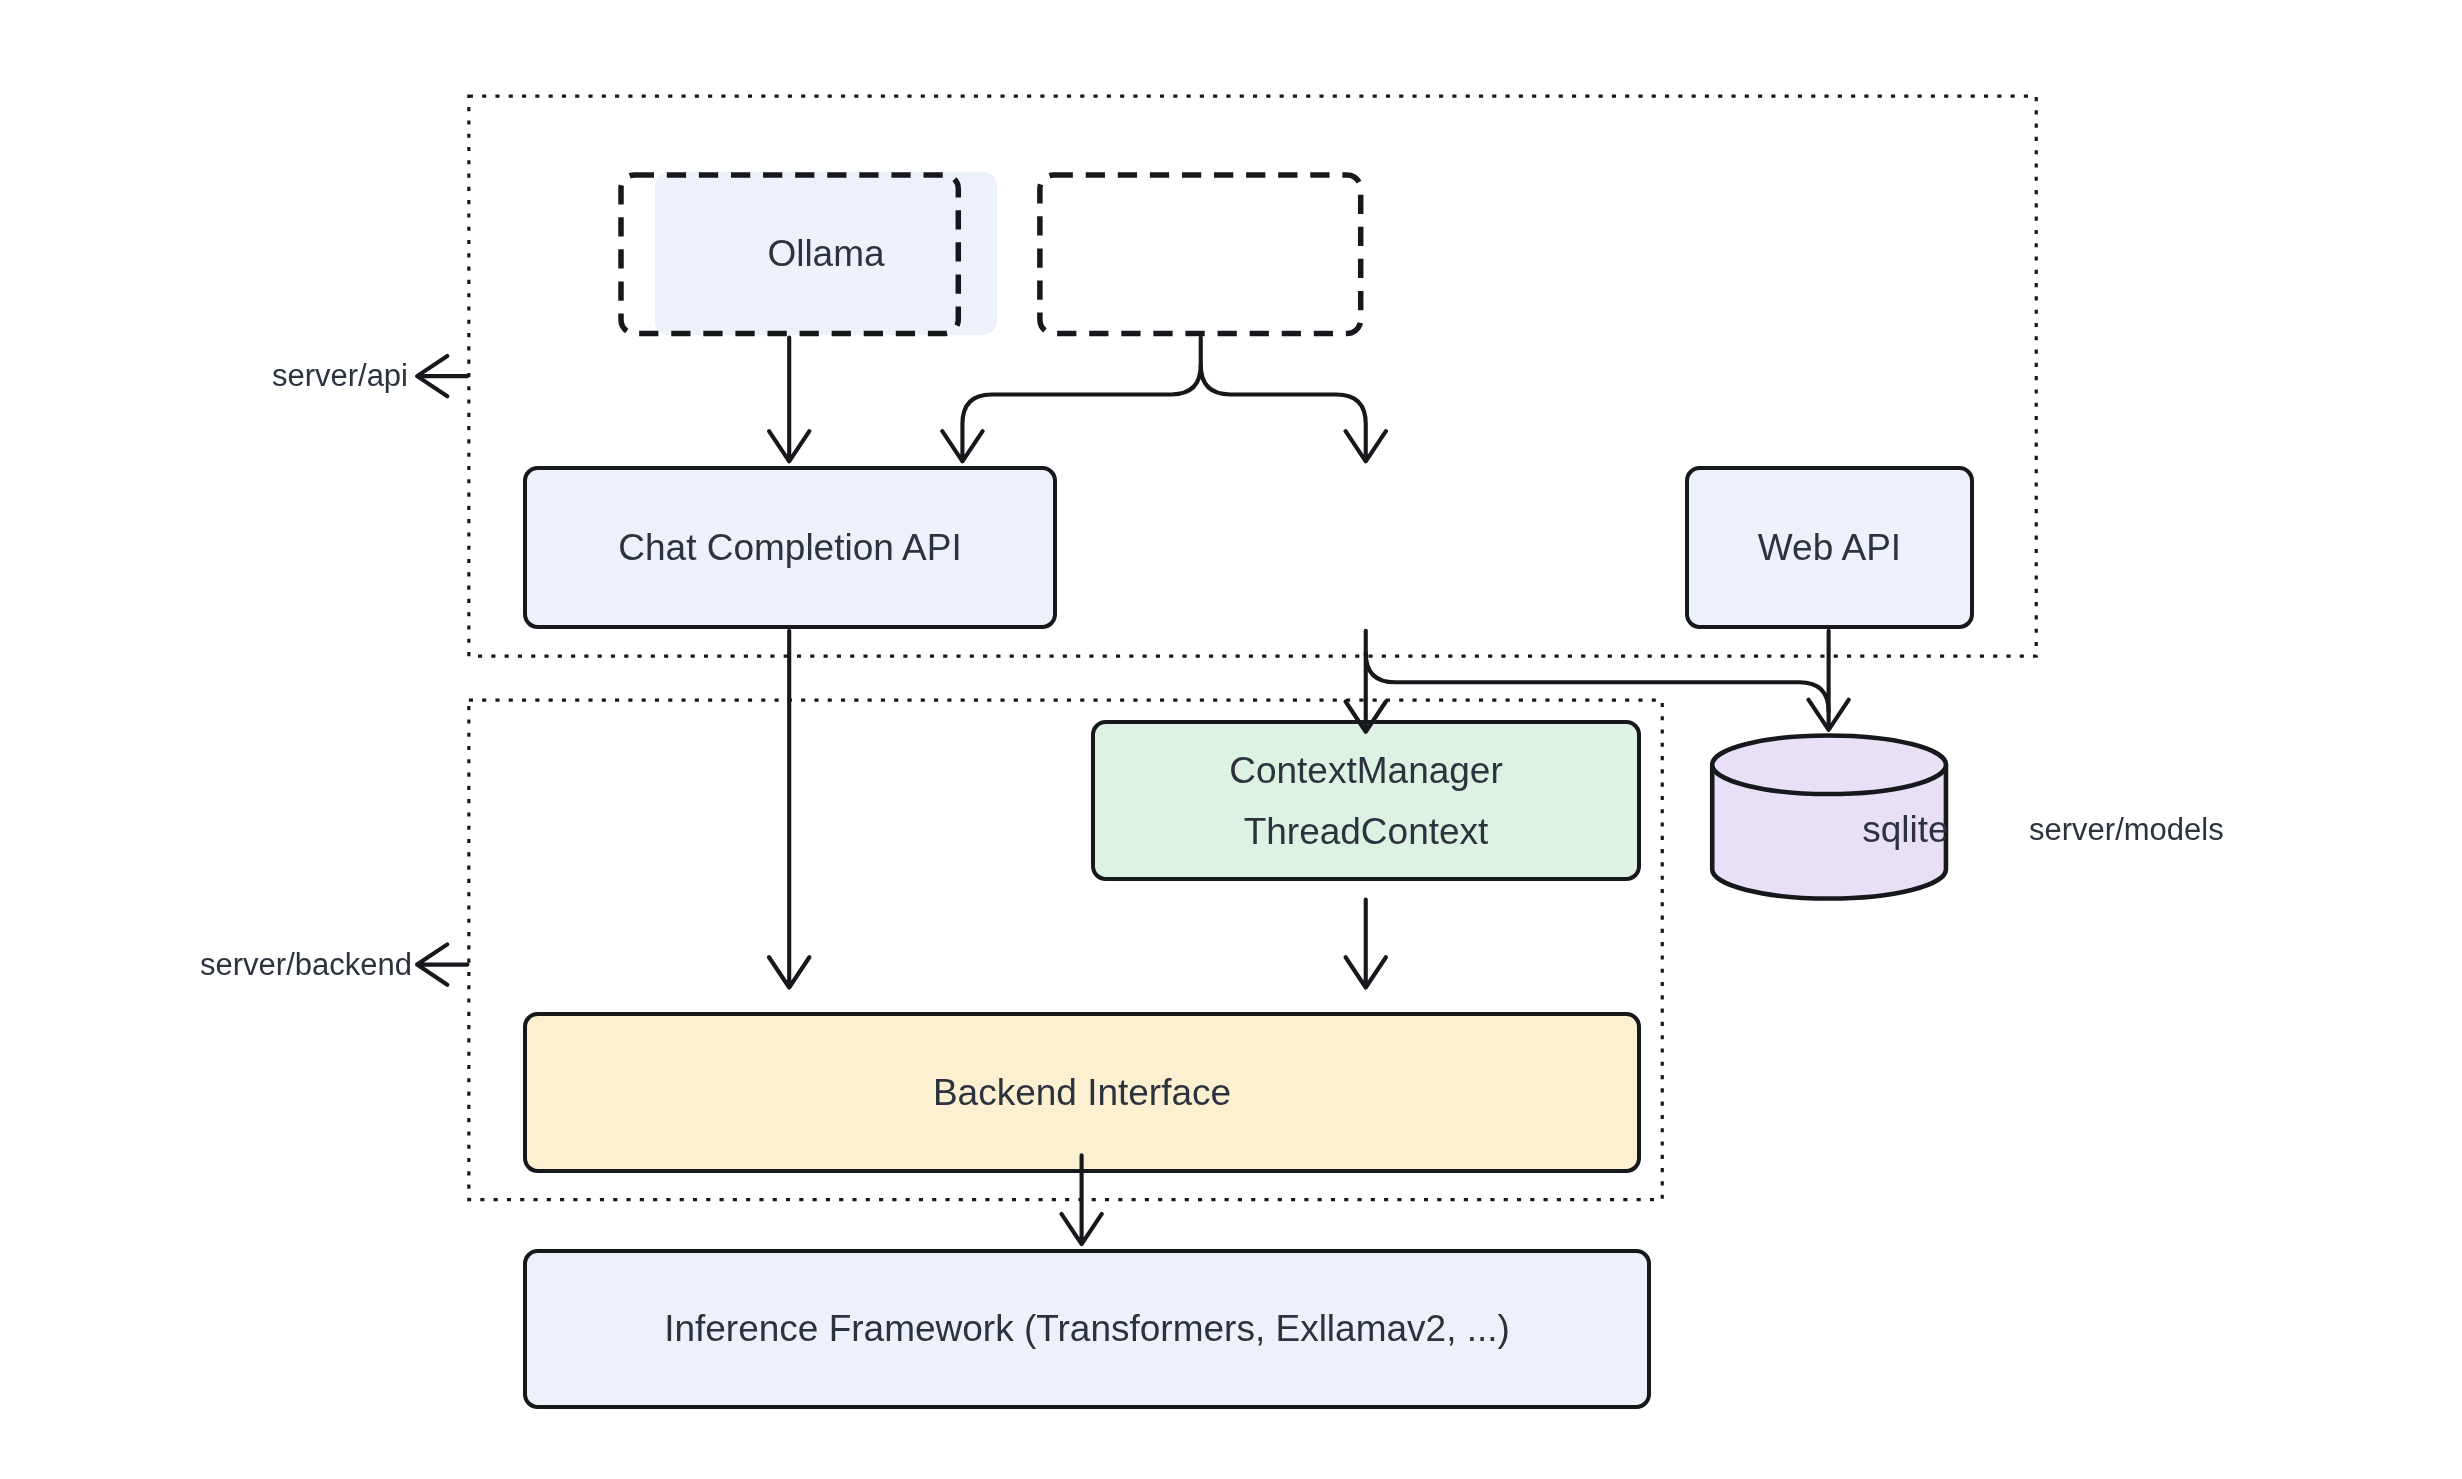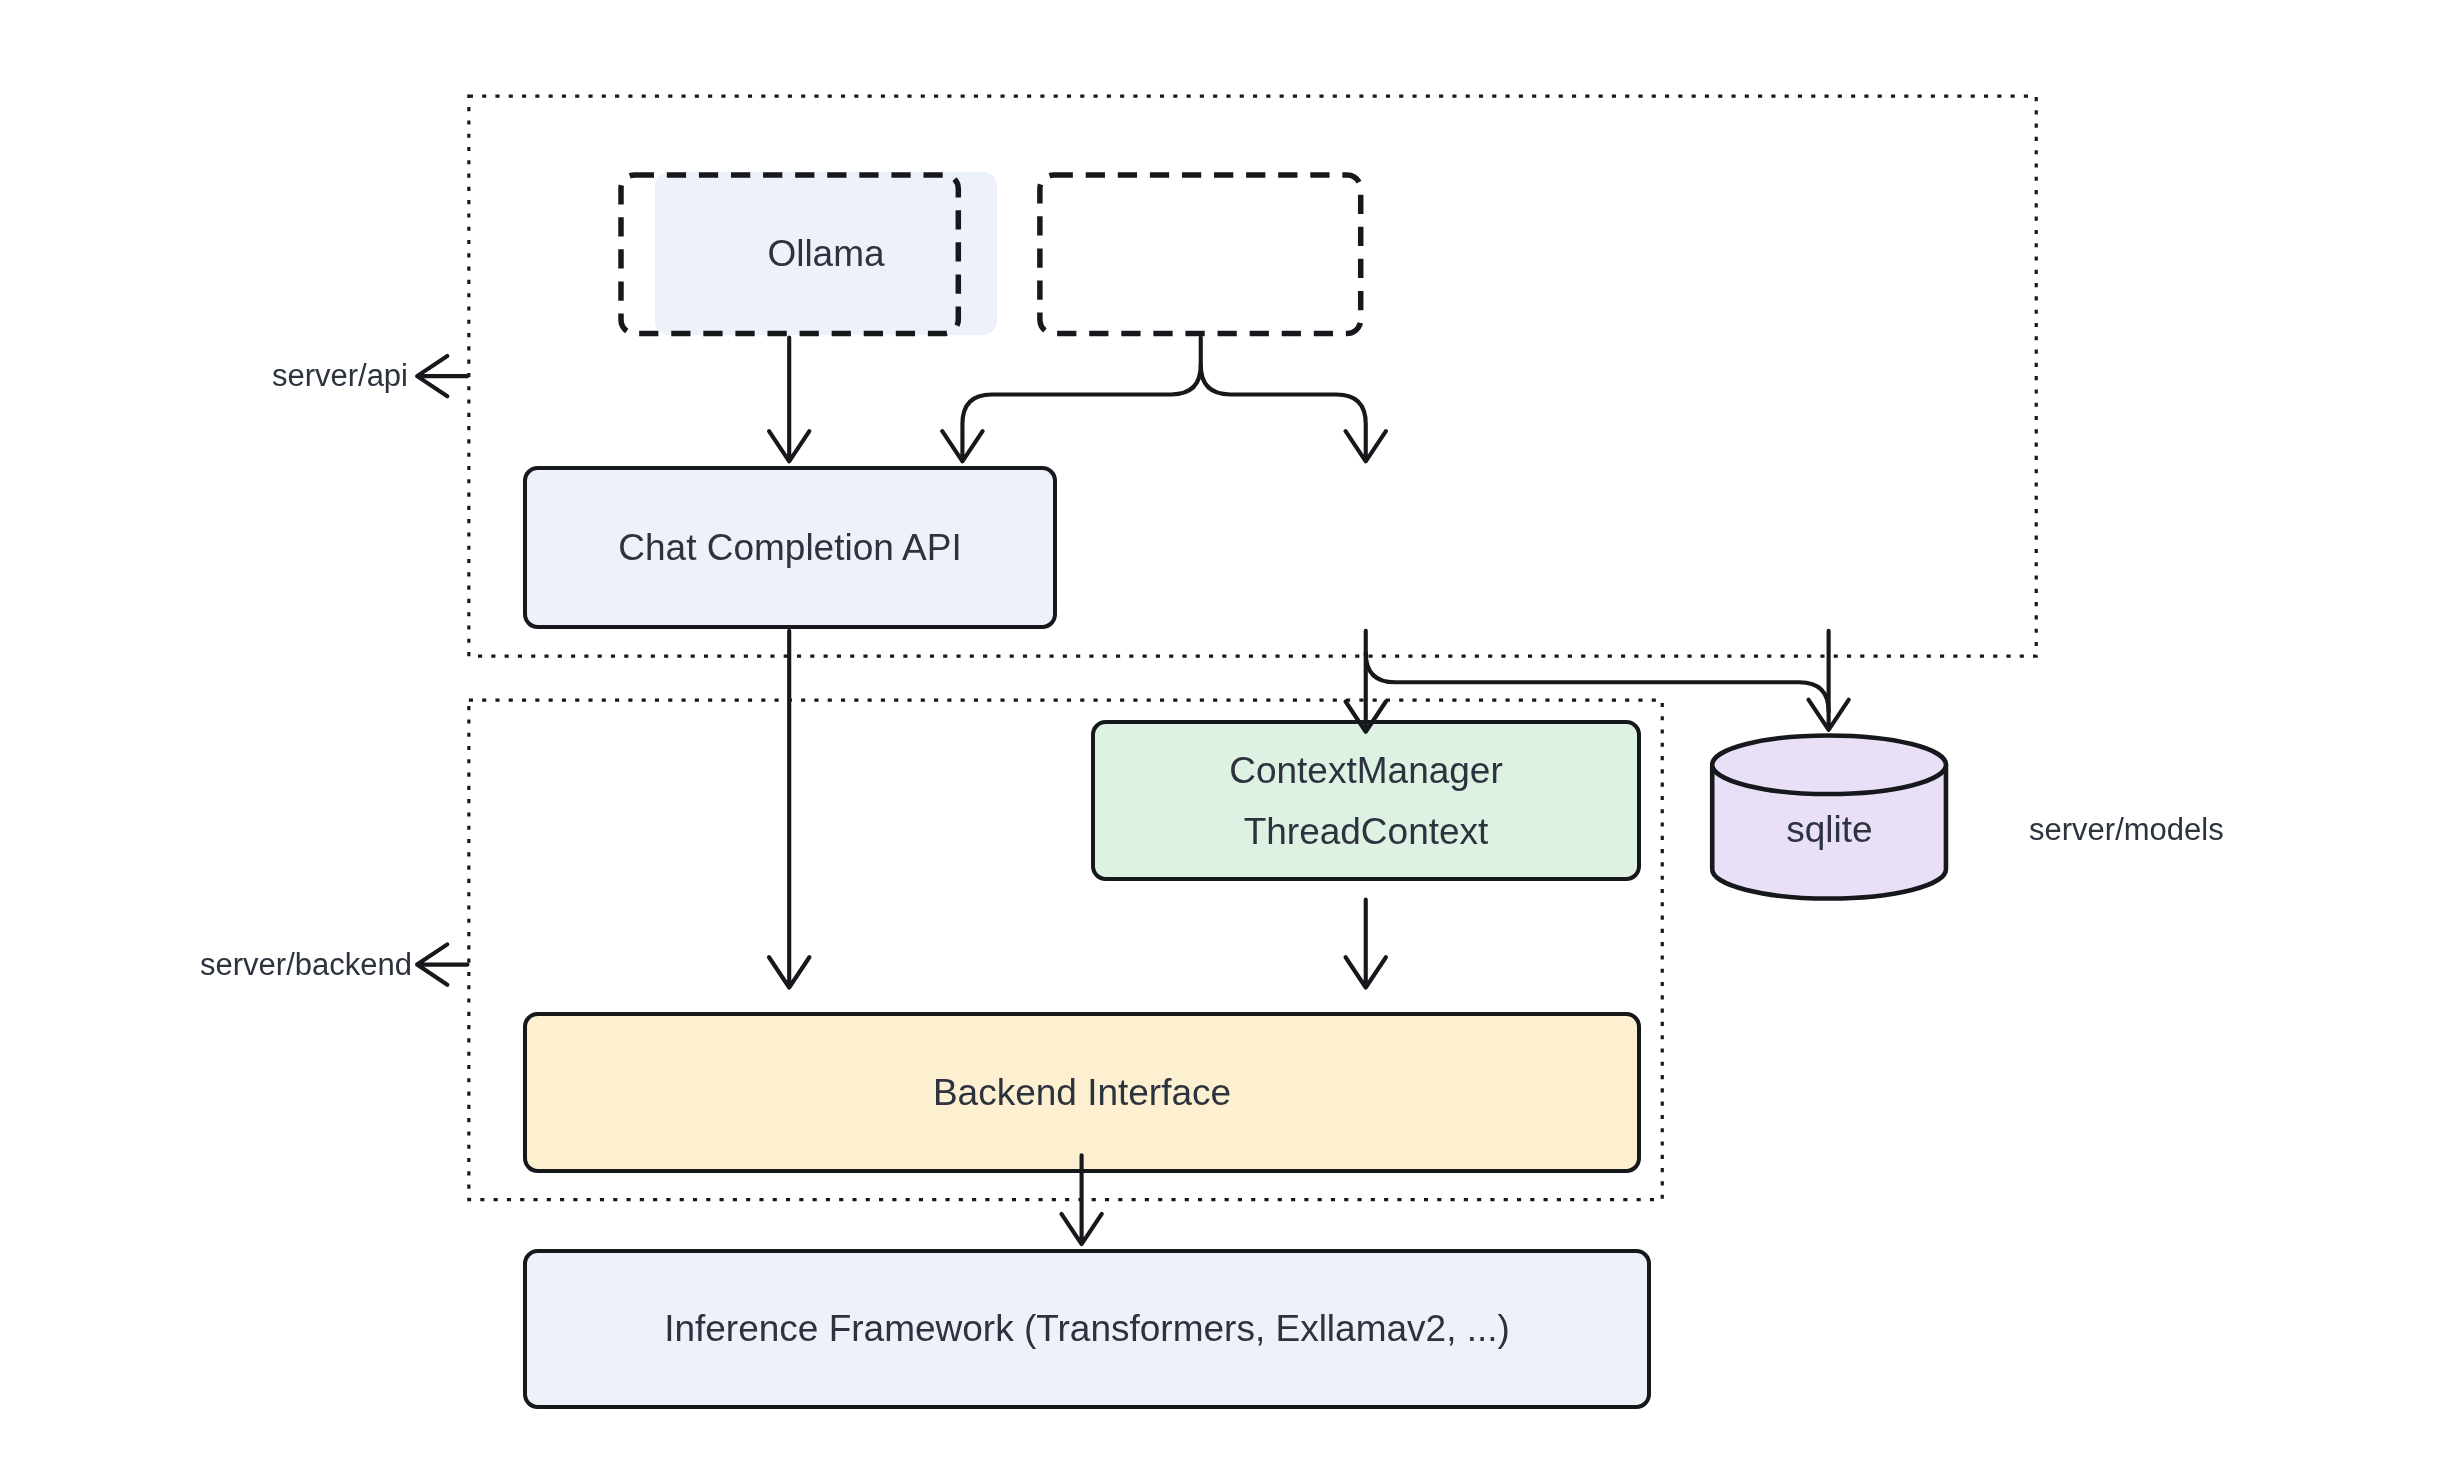--- a/index.html
+++ b/index.html
@@ -27,33 +27,36 @@
   .node-backendif{left:523px;top:992px;width:1118px;height:161px;}
   .node-inference{left:523px;top:1249px;width:1128px;height:160px;}
 
   svg.overlay{position:absolute;left:0;top:0;z-index:2;pointer-events:none;}
   .stroke{stroke:var(--line);fill:none;}
 
   .ext-label{position:absolute;font-size:31px;line-height:51px;color:var(--text);z-index:3;}
   .label-api{left:133px;top:350px;width:275px;text-align:right;}
   .label-backend{left:64px;top:939px;width:348px;text-align:right;}
   .label-models{left:2029px;top:804px;}
-  .sqlite-label{position:absolute;left:1712px;top:805px;width:235px;text-align:center;
+  .sqlite-label{position:absolute;left:1788px;top:805px;width:235px;text-align:center;
                 font-size:37px;line-height:50px;color:var(--text);z-index:3;}
 </style>
 </head>
 <body>
 
 <div class="canvas">
 
   <div class="node dashed-host node-ollama">
     <span>Ollama</span>
   </div>
   <div class="node node-chat">
     <span>Chat Completion API</span>
+  </div>
+  <div class="node node-web">
+    <span>Web API</span>
   </div>
   <div class="node green node-context">
     <span>ContextManager</span>
     <span>ThreadContext</span>
   </div>
   <div class="node yellow node-backendif">
     <span>Backend Interface</span>
   </div>
   <div class="node node-inference">
     <span>Inference Framework (Transformers, Exllamav2, ...)</span>

